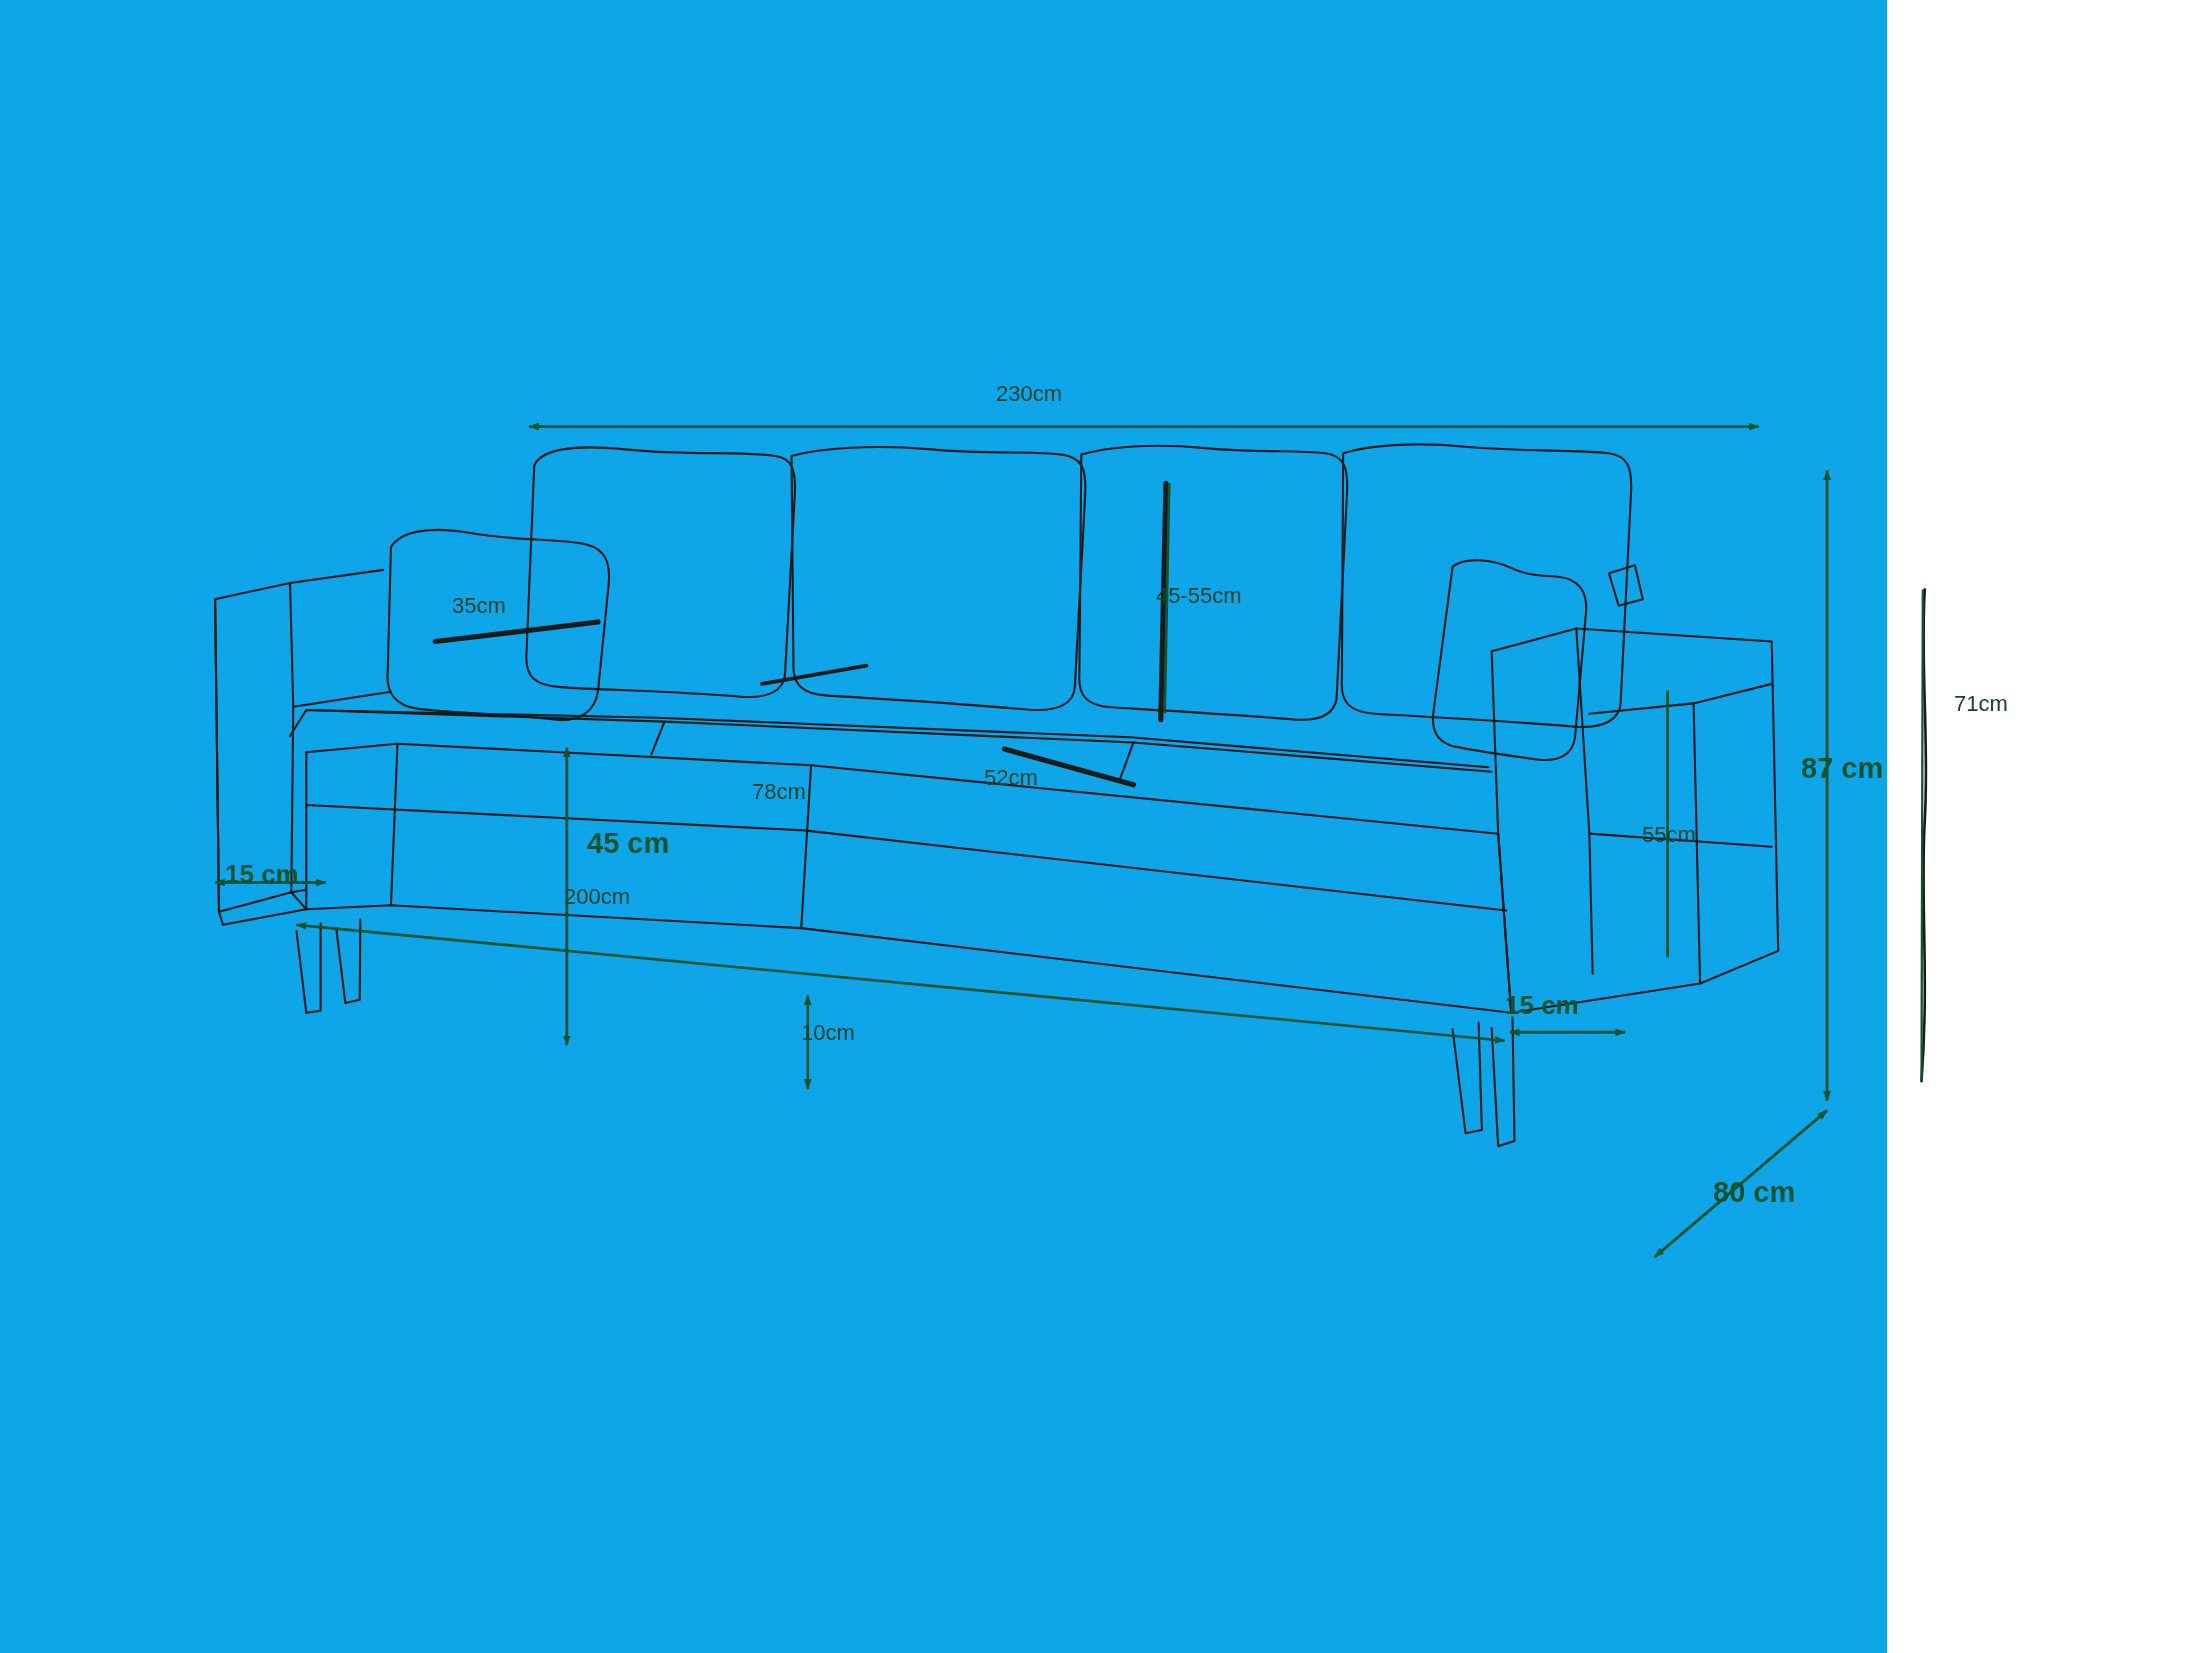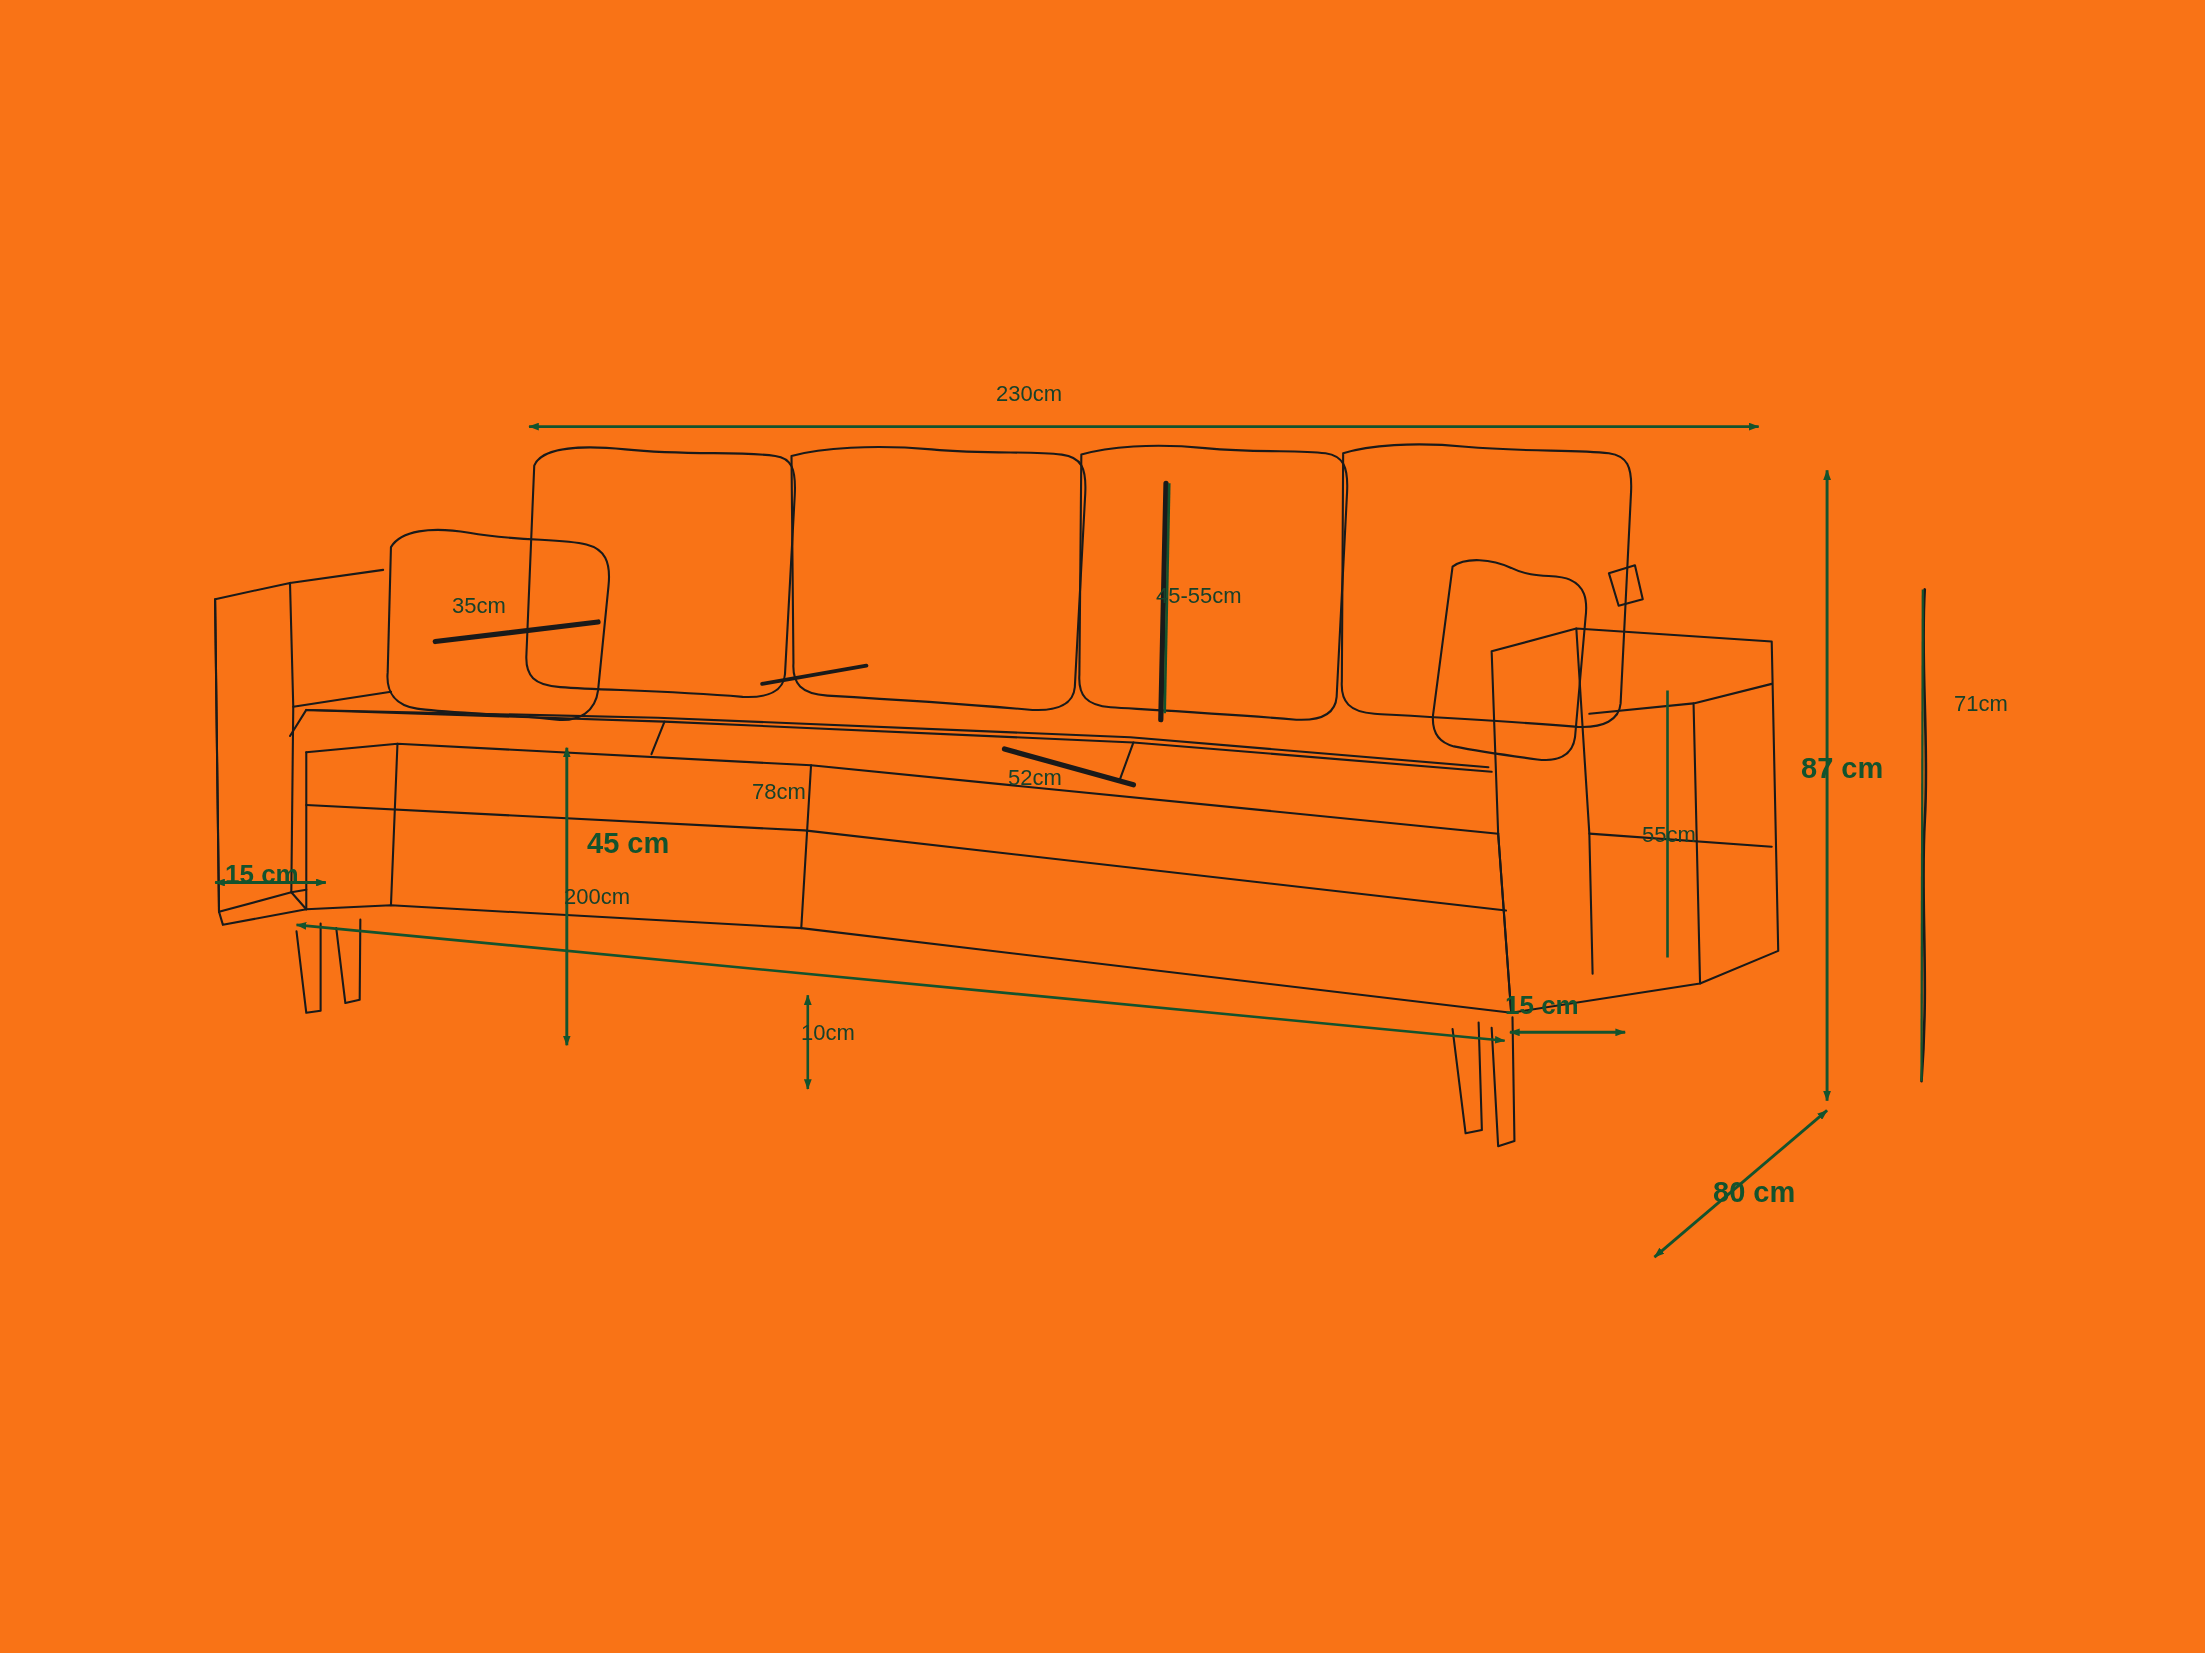--- a/index.html
+++ b/index.html
@@ -8,23 +8,23 @@
     background: #ffffff;
   }
   body {
     width: 2205px;
     height: 1653px;
     font-family: "Liberation Sans", sans-serif;
     overflow: hidden;
   }
   #diagram-root {
     position: relative;
-    width: 2205px;
+    width: 1887px;
     height: 1653px;
-    background: #f97316;
+    background: #0ea5e9;
   }
   #drawing {
     position: absolute;
     top: 0;
     left: 0;
     width: 2205px;
     height: 1653px;
   }
   .dim-label {
     position: absolute;
@@ -157,21 +157,21 @@
   </svg>
 
   <div class="dim-label dim-plain" style="left:1029px; top:394px; transform:translate(-50%,-50%);">230cm</div>
 
   <div class="dim-label dim-plain" style="left:479px; top:606px; transform:translate(-50%,-50%);">35cm</div>
 
   <div class="dim-label dim-plain" style="left:1156px; top:583px;">45-55cm</div>
 
   <div class="dim-label dim-plain" style="left:752px; top:779px;">78cm</div>
 
-  <div class="dim-label dim-plain" style="left:984px; top:765px;margin-left:24px;">52cm</div>
+  <div class="dim-label dim-plain" style="left:984px; top:765px;">52cm</div>
 
   <div class="dim-label dim-big" style="left:567px; top:827px;margin-left:20px;">45 cm</div>
 
   <div class="dim-label dim-bold" style="left:225px; top:859px;">15 cm</div>
 
   <div class="dim-label dim-plain" style="left:564px; top:884px;">200cm</div>
 
   <div class="dim-label dim-plain" style="left:801px; top:1020px;">10cm</div>
 
   <div class="dim-label dim-bold" style="left:1505px; top:990px;">15 cm</div>

